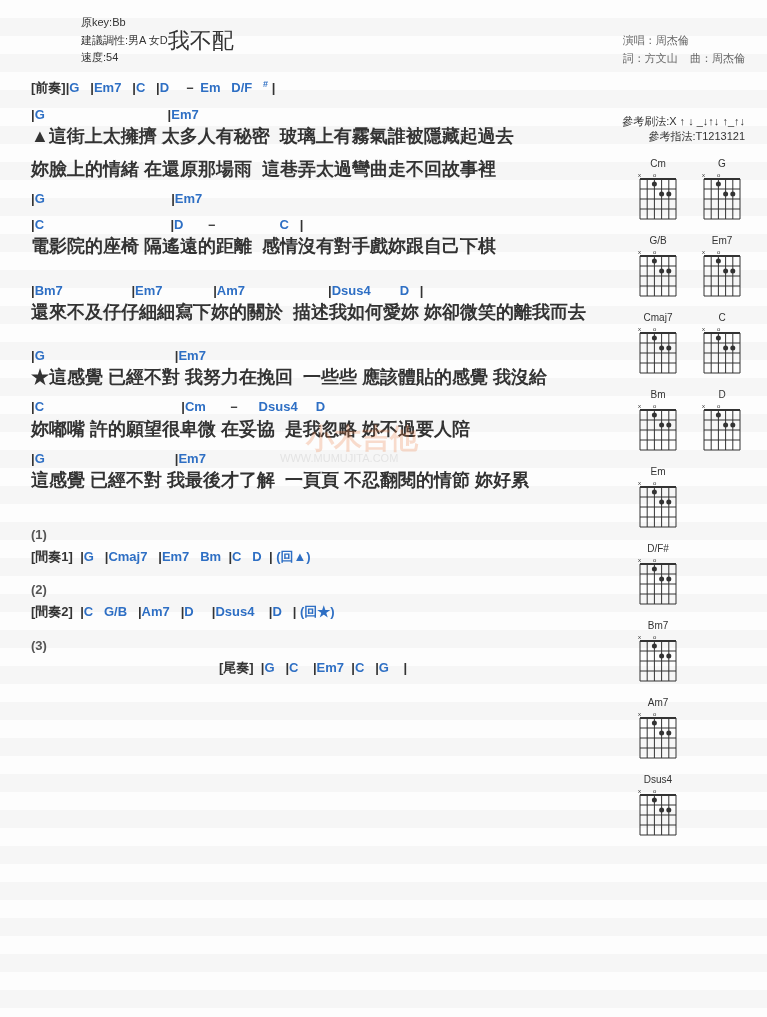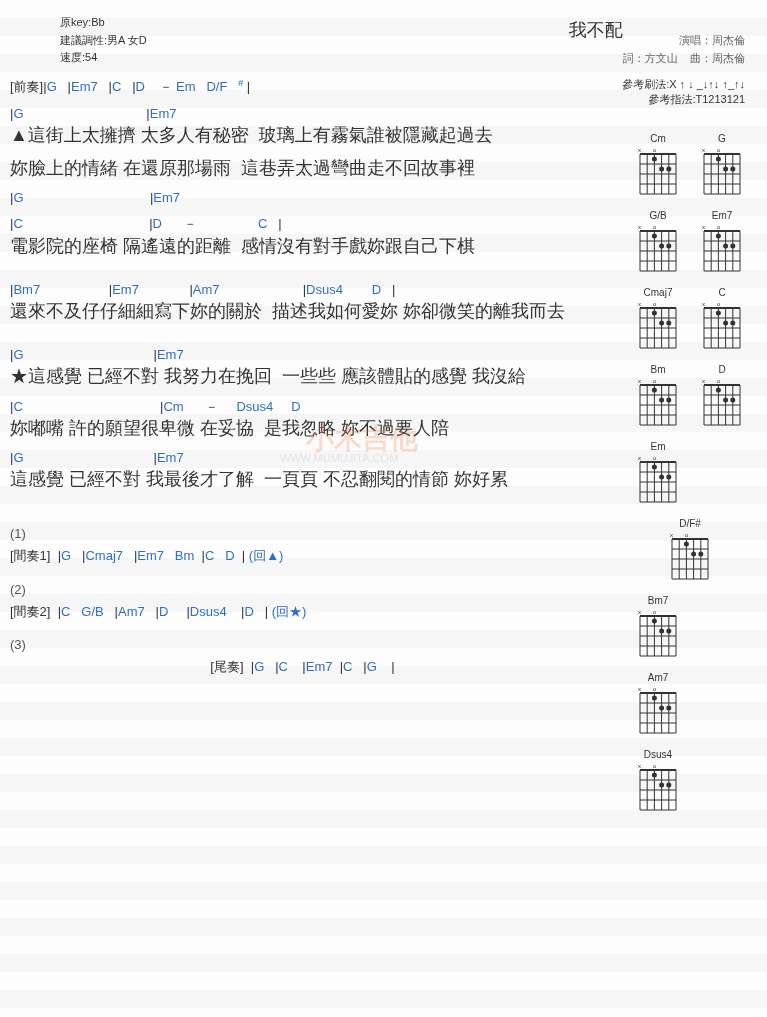--- a/index.html
+++ b/index.html
@@ -15,29 +15,29 @@
     position: absolute; top:0; left:0; right:0; bottom:0;
     background: repeating-linear-gradient(
       to bottom,
       #fdfdfd 0px,
       #fdfdfd 18px,
       #f6f6f6 18px,
       #f6f6f6 36px
     );
     z-index: 0;
   }
-  .content { position: relative; z-index: 1; padding: 14px 22px 0 10px; }
+  .content { position: relative; z-index: 1; padding: 14px 22px 0 31px; }
   .header-row { display: flex; justify-content: space-between; align-items: flex-start; }
   .meta-left { font-size: 11px; line-height: 1.6; margin-left: 50px; }
-  .title { font-size: 18px; font-weight: 500; margin: 4px auto; text-align: right; flex: 1; }
-  .meta-right { font-size: 11px; text-align: right; line-height: 1.6; color: #666; padding-top: 18px; }
+  .title { font-size: 22px; font-weight: 500; margin: 12px auto; text-align: left; flex: 1; }
+  .meta-right { font-size: 11px; text-align: left; line-height: 1.6; color: #666; padding-top: 18px; }
   .pattern-info { font-size: 11px; text-align: right; margin-top: 18px; color: #333; }
   .main-area { display: flex; margin-top: 10px; }
-  .sheet-col { flex: 1; padding-right: 10px; }
-  .chord-col { width: 140px; padding-top: 40px; display: flex; flex-direction: column; gap: 16px; align-items: flex-end; }
+  .sheet-col { flex: 1; padding-right: 10px; font-weight: bold; }
+  .chord-col { width: 140px; padding-top: 40px; display: flex; flex-direction: column; gap: 4px; align-items: flex-end; margin-top: 36px; }
   .line-block { margin-bottom: 8px; }
   .chord-line { font-size: 13px; line-height: 1.4; white-space: pre; }
   .chord-line .c { color: #2e6fc4; }
   .chord-line .b { color: #333; }
   .chord-line .sup { color: #2e6fc4; font-size: 9px; vertical-align: super; }
   .lyric-line { font-size: 18px; color: #333; line-height: 1.4; white-space: pre; }
   .section-num { font-size: 13px; color: #555; margin-top: 16px; }
   .wm { position: absolute; left: 306px; top: 420px; font-size: 28px; color: rgba(235,120,60,0.25); font-weight: bold; z-index: 2; }
   .wm2 { position: absolute; left: 280px; top: 452px; font-size: 11px; color: rgba(200,200,200,0.4); z-index: 2; }
   
@@ -364,21 +364,21 @@
     </g>
     <text x="3" y="6" font-size="6" fill="#333">x</text>
     <text x="18" y="6" font-size="6" fill="#333">o</text>
     <circle cx="19.4" cy="13" r="2.5" fill="#333"></circle>
     <circle cx="33.8" cy="23" r="2.5" fill="#333"></circle>
     <circle cx="26.6" cy="23" r="2.5" fill="#333"></circle>
   </svg>
               </div>
             </div>
           </div>
-          <div class="diag-row" style="margin-bottom: 14px; justify-content: center;">
+          <div class="diag-row" style="margin-bottom: 14px;">
             <div class="diag">
               <div class="diag-label">D/F#</div>
               <div class="fretboard">
                 <svg width="46" height="50" viewBox="0 0 46 50">
     <g stroke="#333" stroke-width="1">
       <line x1="5" y1="8" x2="41" y2="8" stroke-width="2"></line>
       <line x1="5" y1="18" x2="41" y2="18"></line>
       <line x1="5" y1="28" x2="41" y2="28"></line>
       <line x1="5" y1="38" x2="41" y2="38"></line>
       <line x1="5" y1="48" x2="41" y2="48"></line>

